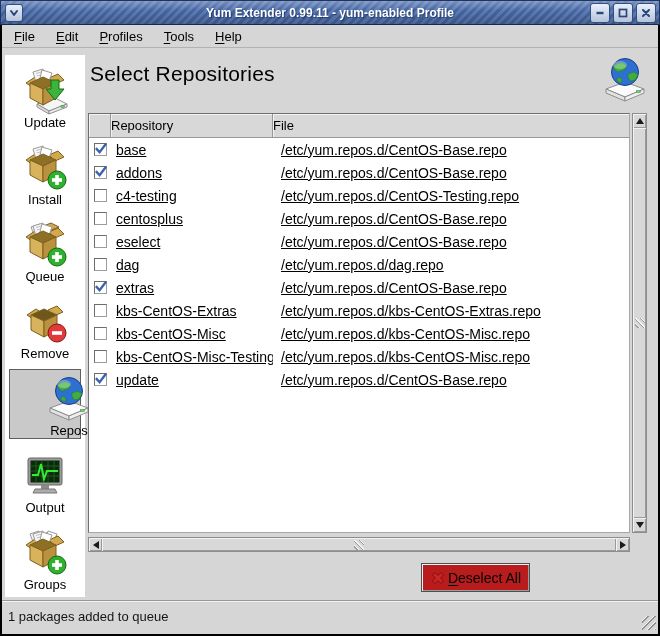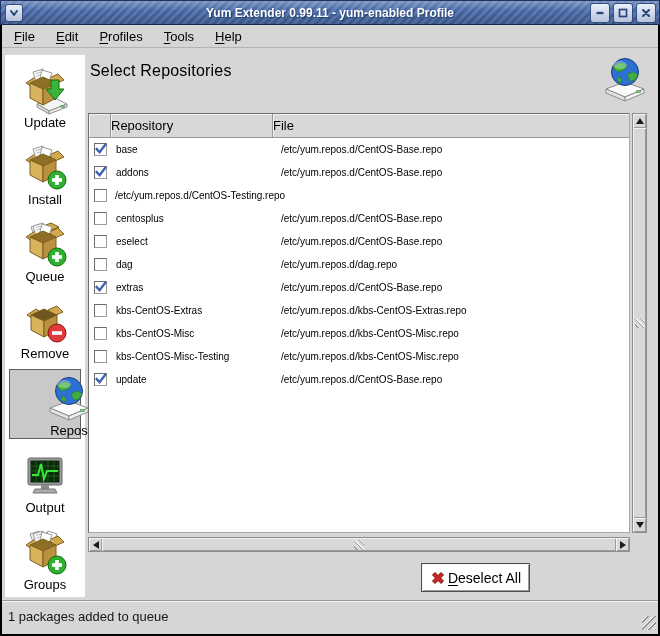--- a/index.html
+++ b/index.html
@@ -49,39 +49,39 @@
   .side-item{
     width:72px;height:70px;margin:0 auto 7px auto;box-sizing:border-box;
     display:flex;flex-direction:column;align-items:center;justify-content:flex-end;
     border:1px solid transparent;
   }
   .side-item.selected{background:#c9c9c9;border:1px solid #5f5f5f;padding-left:48px;}
   .side-icon{width:48px;height:48px;}
   .side-icon svg{width:48px;height:48px;display:block;}
   .side-label{font-size:13px;line-height:15px;padding-bottom:0px;}
   
-  .page-title{position:absolute;left:90px;top:62px;font-size:16px;font-weight:500;letter-spacing:.2px;}
+  .page-title{position:absolute;left:90px;top:62px;font-size:21px;font-weight:500;letter-spacing:.2px;}
   .header-icon{position:absolute;left:601px;top:56px;width:48px;height:48px;}
   .header-icon svg{width:48px;height:48px;display:block;}
   
   .table-frame{
     position:absolute;left:88px;top:113px;width:542px;height:420px;box-sizing:border-box;
     background:#ffffff;border:1px solid #6f6f6f;border-right-color:#a8a8a8;border-bottom-color:#a8a8a8;
   }
   .thead{display:flex;height:24px;background:#d8d8d8;}
   .th{
     box-sizing:border-box;height:24px;display:flex;align-items:center;
     font-size:13px;background:#d8d8d8;
     border-right:1px solid #979797;border-bottom:1px solid #979797;
     box-shadow:inset 1px 1px 0 #f3f3f3;
   }
   .th.c0{width:22px;padding-left:0;}
   .th.c1{width:162px;}
   .th.c2{flex:1;border-right:none;}
-  .trow{display:flex;align-items:center;height:23px;font-size:10px;}
+  .trow{display:flex;align-items:center;height:23px;font-size:14px;text-decoration:underline;}
   .cb{
     position:relative;width:13px;height:13px;box-sizing:border-box;margin-left:5px;flex:0 0 13px;
     background:#fff;border:1px solid #9c9c9c;border-top-color:#6d6d6d;border-left-color:#6d6d6d;
   }
   .cb svg{position:absolute;left:-1px;top:-2px;width:14px;height:14px;}
   .cname{flex:0 0 157px;padding-left:9px;white-space:nowrap;overflow:hidden;}
   .cfile{flex:1;padding-left:8px;white-space:nowrap;overflow:hidden;}
   
   .vscroll{
     position:absolute;left:632px;top:113px;width:15px;height:420px;box-sizing:border-box;
@@ -105,21 +105,21 @@
     position:absolute;width:10px;height:10px;left:50%;top:50%;margin:-5px 0 0 -5px;
     background:repeating-linear-gradient(45deg, transparent 0 2px, #9a9a9a 2px 3px, #f5f5f5 3px 4px);
   }
   .arr{width:0;height:0;}
   .arr.up{border-left:4px solid transparent;border-right:4px solid transparent;border-bottom:6px solid #1a1a1a;}
   .arr.down{border-left:4px solid transparent;border-right:4px solid transparent;border-top:6px solid #1a1a1a;}
   .arr.left{border-top:4px solid transparent;border-bottom:4px solid transparent;border-right:6px solid #1a1a1a;}
   .arr.right{border-top:4px solid transparent;border-bottom:4px solid transparent;border-left:6px solid #1a1a1a;}
   
   .btn{
-    position:absolute;box-sizing:border-box;background:#ffffff;border:1px solid #4e4e4e;
+    position:absolute;box-sizing:border-box;background:#b91c1c;border:1px solid #4e4e4e;
     box-shadow:inset 1px 1px 0 #f3f3f3, inset -1px -1px 0 #9d9d9d;
     display:flex;align-items:center;justify-content:center;gap:2px;font-size:14px;cursor:default;
   }
   .btn u{text-decoration:underline;text-underline-offset:2px;}
   .btn .bicon{width:16px;height:16px;}
   .btn .bicon svg{width:16px;height:16px;display:block;}
   .btn-deselect{left:421px;top:563px;width:109px;height:29px;}
   .btn-refresh{left:536px;top:561px;width:112px;height:32px;}
   .btn-refresh::after{
     content:"";position:absolute;left:3px;top:3px;right:3px;bottom:3px;
@@ -347,20 +347,21 @@
           <span class="cb">
             <svg viewBox="0 0 13 13">
               <path d="M2.5 6.5 L5.2 9.5 L10.5 2.5" fill="none" stroke="#3b62ae" stroke-width="2.2" stroke-linecap="square"></path>
             </svg>
           </span>
           <span class="cname">addons</span>
           <span class="cfile">/etc/yum.repos.d/CentOS-Base.repo</span>
         </div>
         <div class="trow">
           <span class="cb"></span>
+          <span class="cname">c4-testing</span>
           <span class="cfile">/etc/yum.repos.d/CentOS-Testing.repo</span>
         </div>
         <div class="trow">
           <span class="cb"></span>
           <span class="cname">centosplus</span>
           <span class="cfile">/etc/yum.repos.d/CentOS-Base.repo</span>
         </div>
         <div class="trow">
           <span class="cb"></span>
           <span class="cname">eselect</span>

